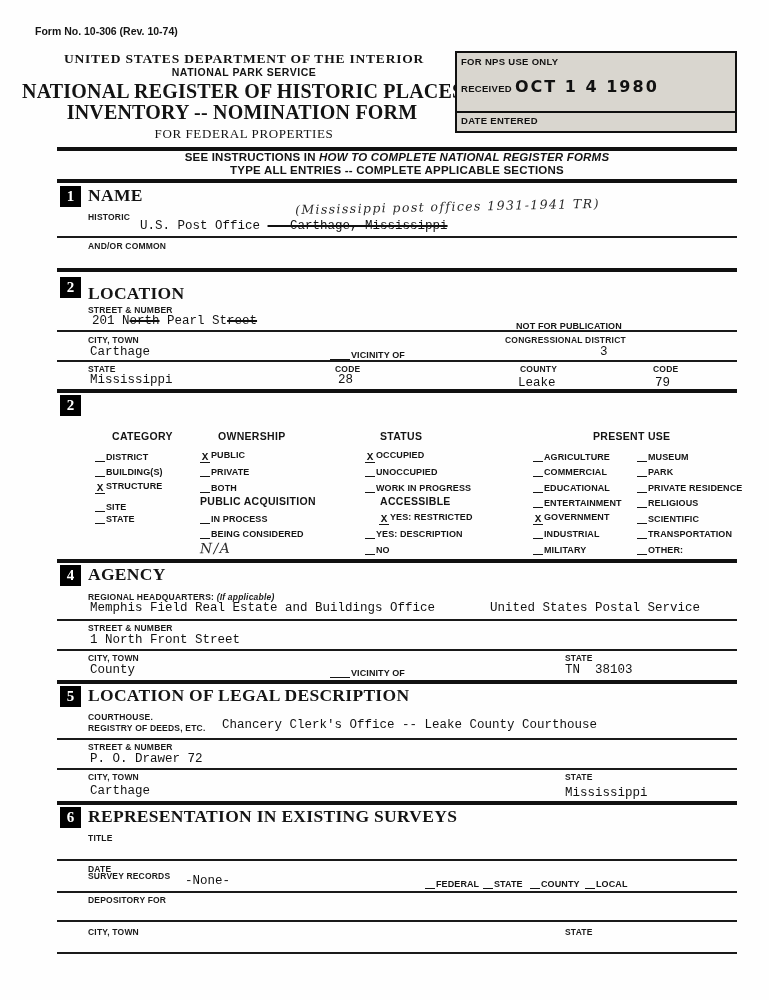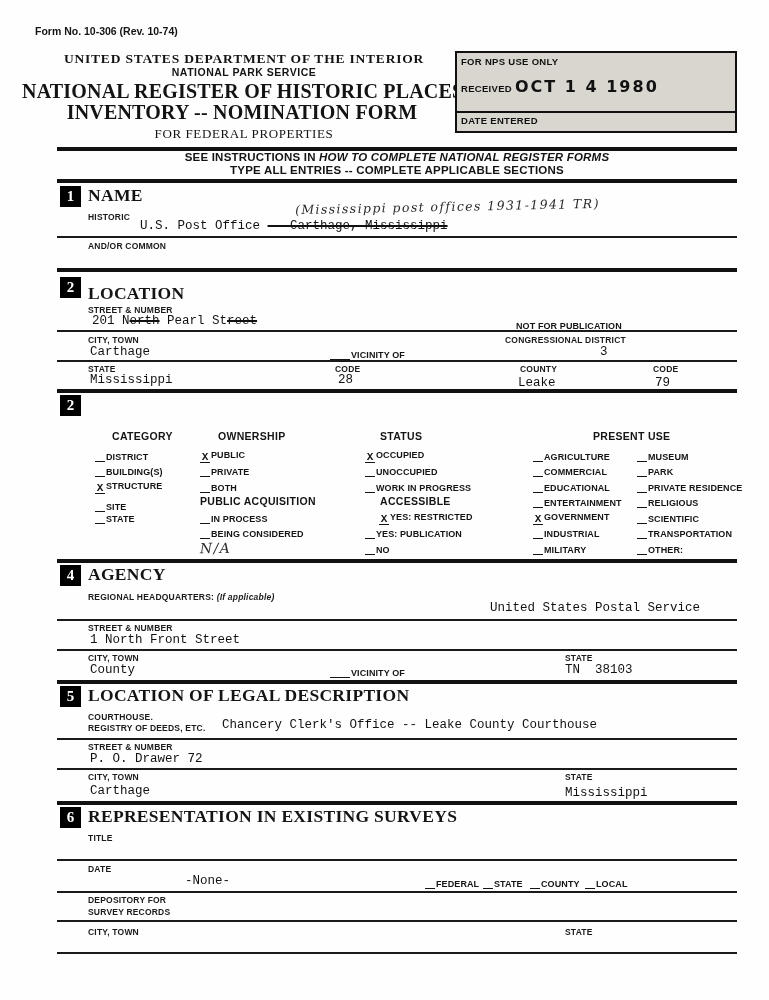--- a/index.html
+++ b/index.html
@@ -102,21 +102,21 @@
   <div class="cl-h" style="left:200px;top:495px;">PUBLIC ACQUISITION</div>
   <div class="cl-item" style="left:200px;top:512px;"><span class="mk"></span><span>IN PROCESS</span></div>
   <div class="cl-item" style="left:200px;top:527px;"><span class="mk"></span><span>BEING CONSIDERED</span></div>
   <div class="hand" style="left:200px;top:540px;font-size:14px;">N/A</div>
 
   <div class="cl-item" style="left:365px;top:450px;"><span class="mk">X</span><span>OCCUPIED</span></div>
   <div class="cl-item" style="left:365px;top:465px;"><span class="mk"></span><span>UNOCCUPIED</span></div>
   <div class="cl-item" style="left:365px;top:481px;"><span class="mk"></span><span>WORK IN PROGRESS</span></div>
   <div class="cl-h" style="left:380px;top:495px;">ACCESSIBLE</div>
   <div class="cl-item" style="left:379px;top:512px;"><span class="mk">X</span><span>YES: RESTRICTED</span></div>
-  <div class="cl-item" style="left:365px;top:527px;"><span class="mk"></span><span>YES: PUBLICATION</span></div>
+  <div class="cl-item" style="left:365px;top:527px;"><span class="mk"></span><span>YES: DESCRIPTION</span></div>
   <div class="cl-item" style="left:365px;top:543px;"><span class="mk"></span><span>NO</span></div>
 
   <div class="cl-item" style="left:533px;top:450px;"><span class="mk"></span><span>AGRICULTURE</span></div>
   <div class="cl-item" style="left:533px;top:465px;"><span class="mk"></span><span>COMMERCIAL</span></div>
   <div class="cl-item" style="left:533px;top:481px;"><span class="mk"></span><span>EDUCATIONAL</span></div>
   <div class="cl-item" style="left:533px;top:496px;"><span class="mk"></span><span>ENTERTAINMENT</span></div>
   <div class="cl-item" style="left:533px;top:512px;"><span class="mk">X</span><span>GOVERNMENT</span></div>
   <div class="cl-item" style="left:533px;top:527px;"><span class="mk"></span><span>INDUSTRIAL</span></div>
   <div class="cl-item" style="left:533px;top:543px;"><span class="mk"></span><span>MILITARY</span></div>
 
@@ -126,20 +126,21 @@
   <div class="cl-item" style="left:637px;top:496px;"><span class="mk"></span><span>RELIGIOUS</span></div>
   <div class="cl-item" style="left:637px;top:512px;"><span class="mk"></span><span>SCIENTIFIC</span></div>
   <div class="cl-item" style="left:637px;top:527px;"><span class="mk"></span><span>TRANSPORTATION</span></div>
   <div class="cl-item" style="left:637px;top:543px;"><span class="mk"></span><span>OTHER:</span></div>
 
   <div class="rule thick" style="top:559px;"></div>
 
   <div class="badge" style="left:60px;top:565px;">4</div>
   <div class="stitle" style="left:88px;top:564px;">AGENCY</div>
   <div class="lbl" style="left:88px;top:592px;"><span>REGIONAL HEADQUARTERS:</span> <span style="font-style:italic;">(If applicable)</span></div>
+  <div class="val" style="left:90px;top:601px;">Memphis Field Real Estate and Buildings Office</div>
   <div class="val" style="left:490px;top:601px;">United States Postal Service</div>
   <div class="rule" style="top:619px;"></div>
   <div class="lbl" style="left:88px;top:623px;">STREET &amp; NUMBER</div>
   <div class="val" style="left:90px;top:633px;">1 North Front Street</div>
   <div class="rule" style="top:649px;"></div>
   <div class="lbl" style="left:88px;top:653px;">CITY, TOWN</div>
   <div class="lbl" style="left:565px;top:653px;">STATE</div>
   <div class="val" style="left:90px;top:663px;">County</div>
   <div class="cl-item" style="left:330px;top:667px;"><span class="bl w20"></span><span>VICINITY OF</span></div>
   <div class="val" style="left:565px;top:663px;">TN  38103</div>
@@ -165,19 +166,19 @@
   <div class="lbl" style="left:88px;top:833px;">TITLE</div>
   <div class="rule" style="top:859px;"></div>
   <div class="lbl" style="left:88px;top:864px;">DATE</div>
   <div class="val" style="left:185px;top:874px;">-None-</div>
   <div class="cl-item" style="left:425px;top:877px;"><span class="mk"></span><span>FEDERAL</span></div>
   <div class="cl-item" style="left:483px;top:877px;"><span class="mk"></span><span>STATE</span></div>
   <div class="cl-item" style="left:530px;top:877px;"><span class="mk"></span><span>COUNTY</span></div>
   <div class="cl-item" style="left:585px;top:877px;"><span class="mk"></span><span>LOCAL</span></div>
   <div class="rule" style="top:891px;"></div>
   <div class="lbl" style="left:88px;top:895px;">DEPOSITORY FOR</div>
-  <div class="lbl" style="left:88px;top:907px;">SURVEY RECORDS</div>
+  <div class="lbl" style="left:88px;top:871px;">SURVEY RECORDS</div>
   <div class="rule" style="top:920px;"></div>
   <div class="lbl" style="left:88px;top:927px;">CITY, TOWN</div>
   <div class="lbl" style="left:565px;top:927px;">STATE</div>
   <div class="rule" style="top:952px;"></div>
 
 </div>
 
 </body></html>

